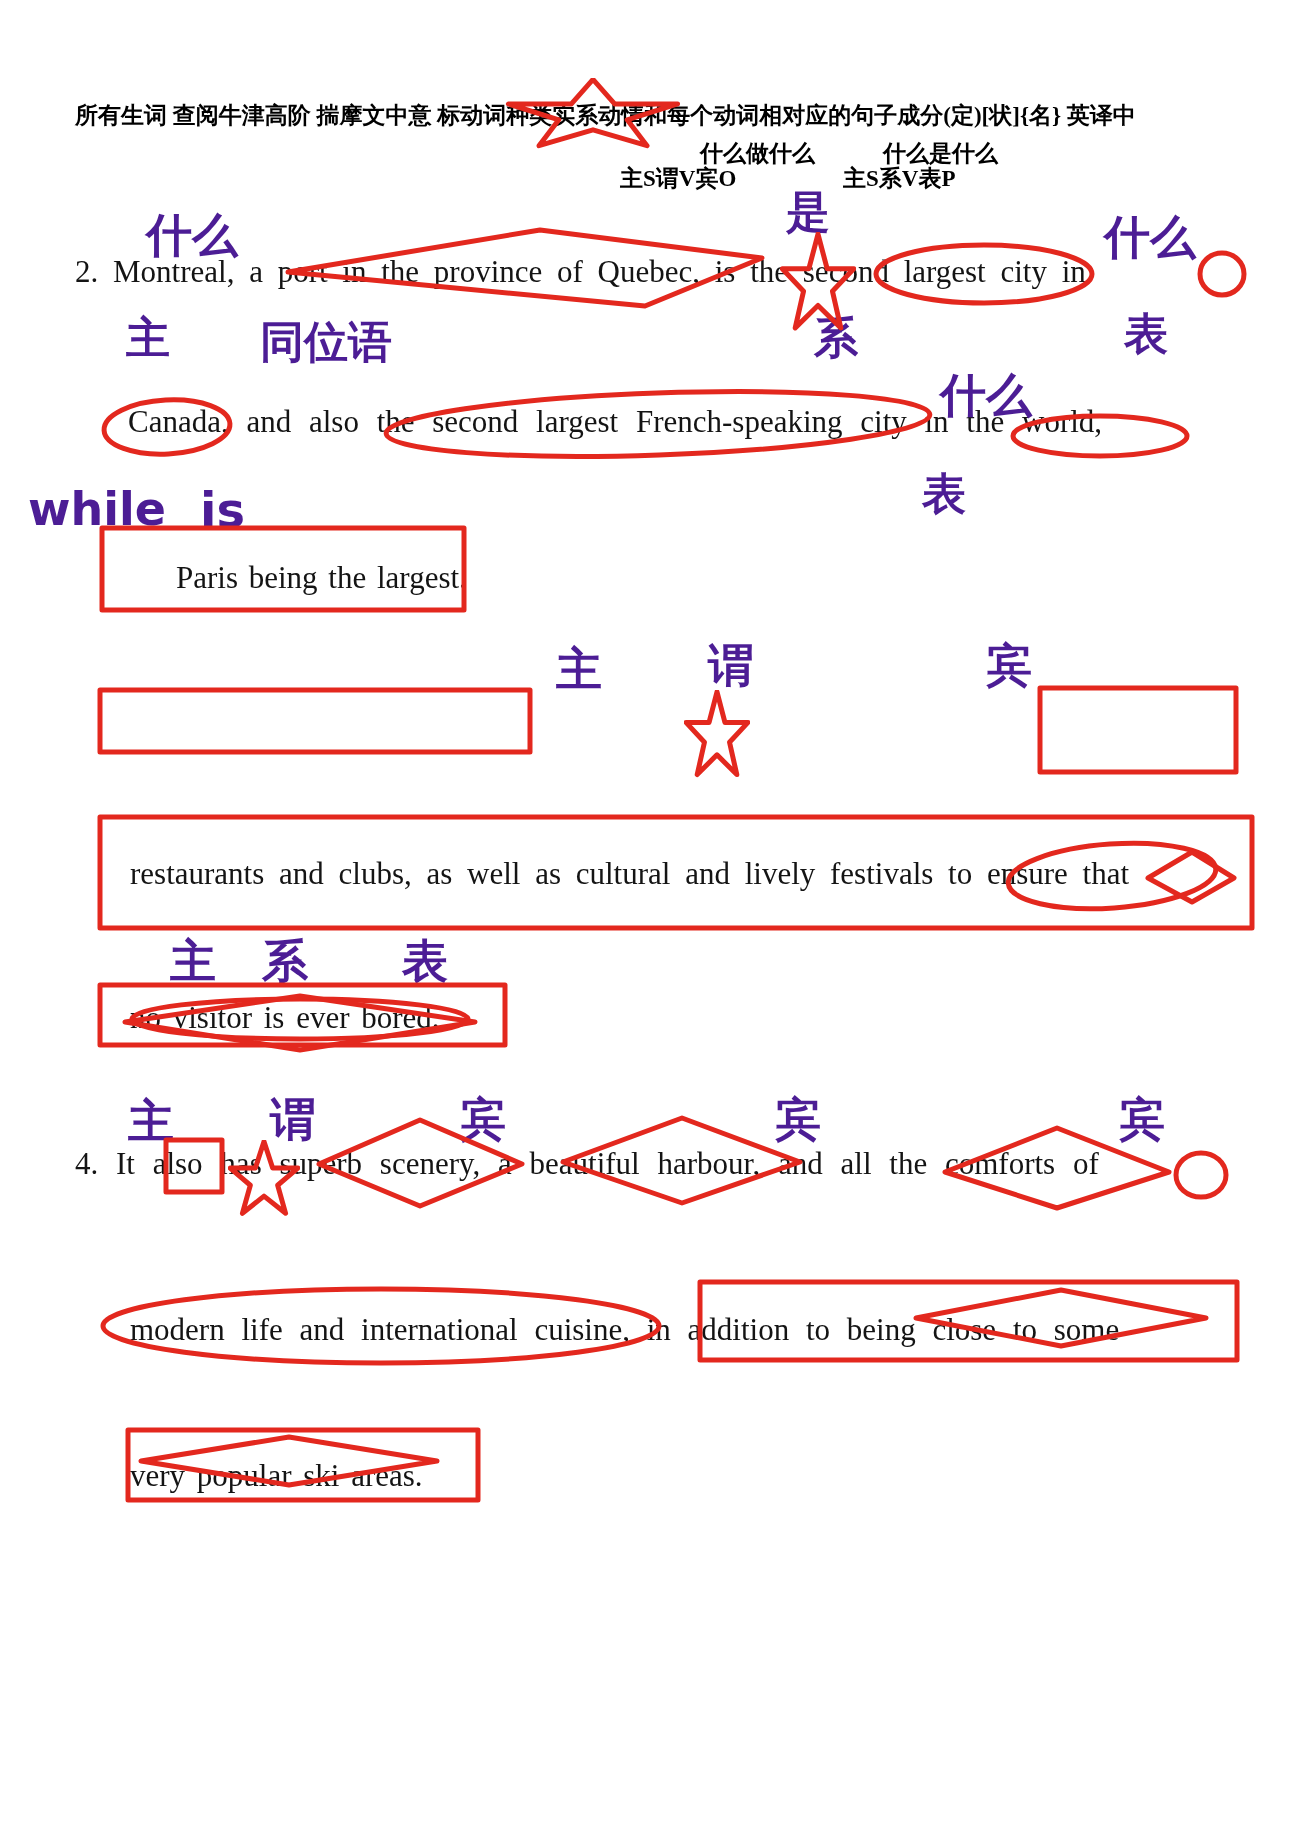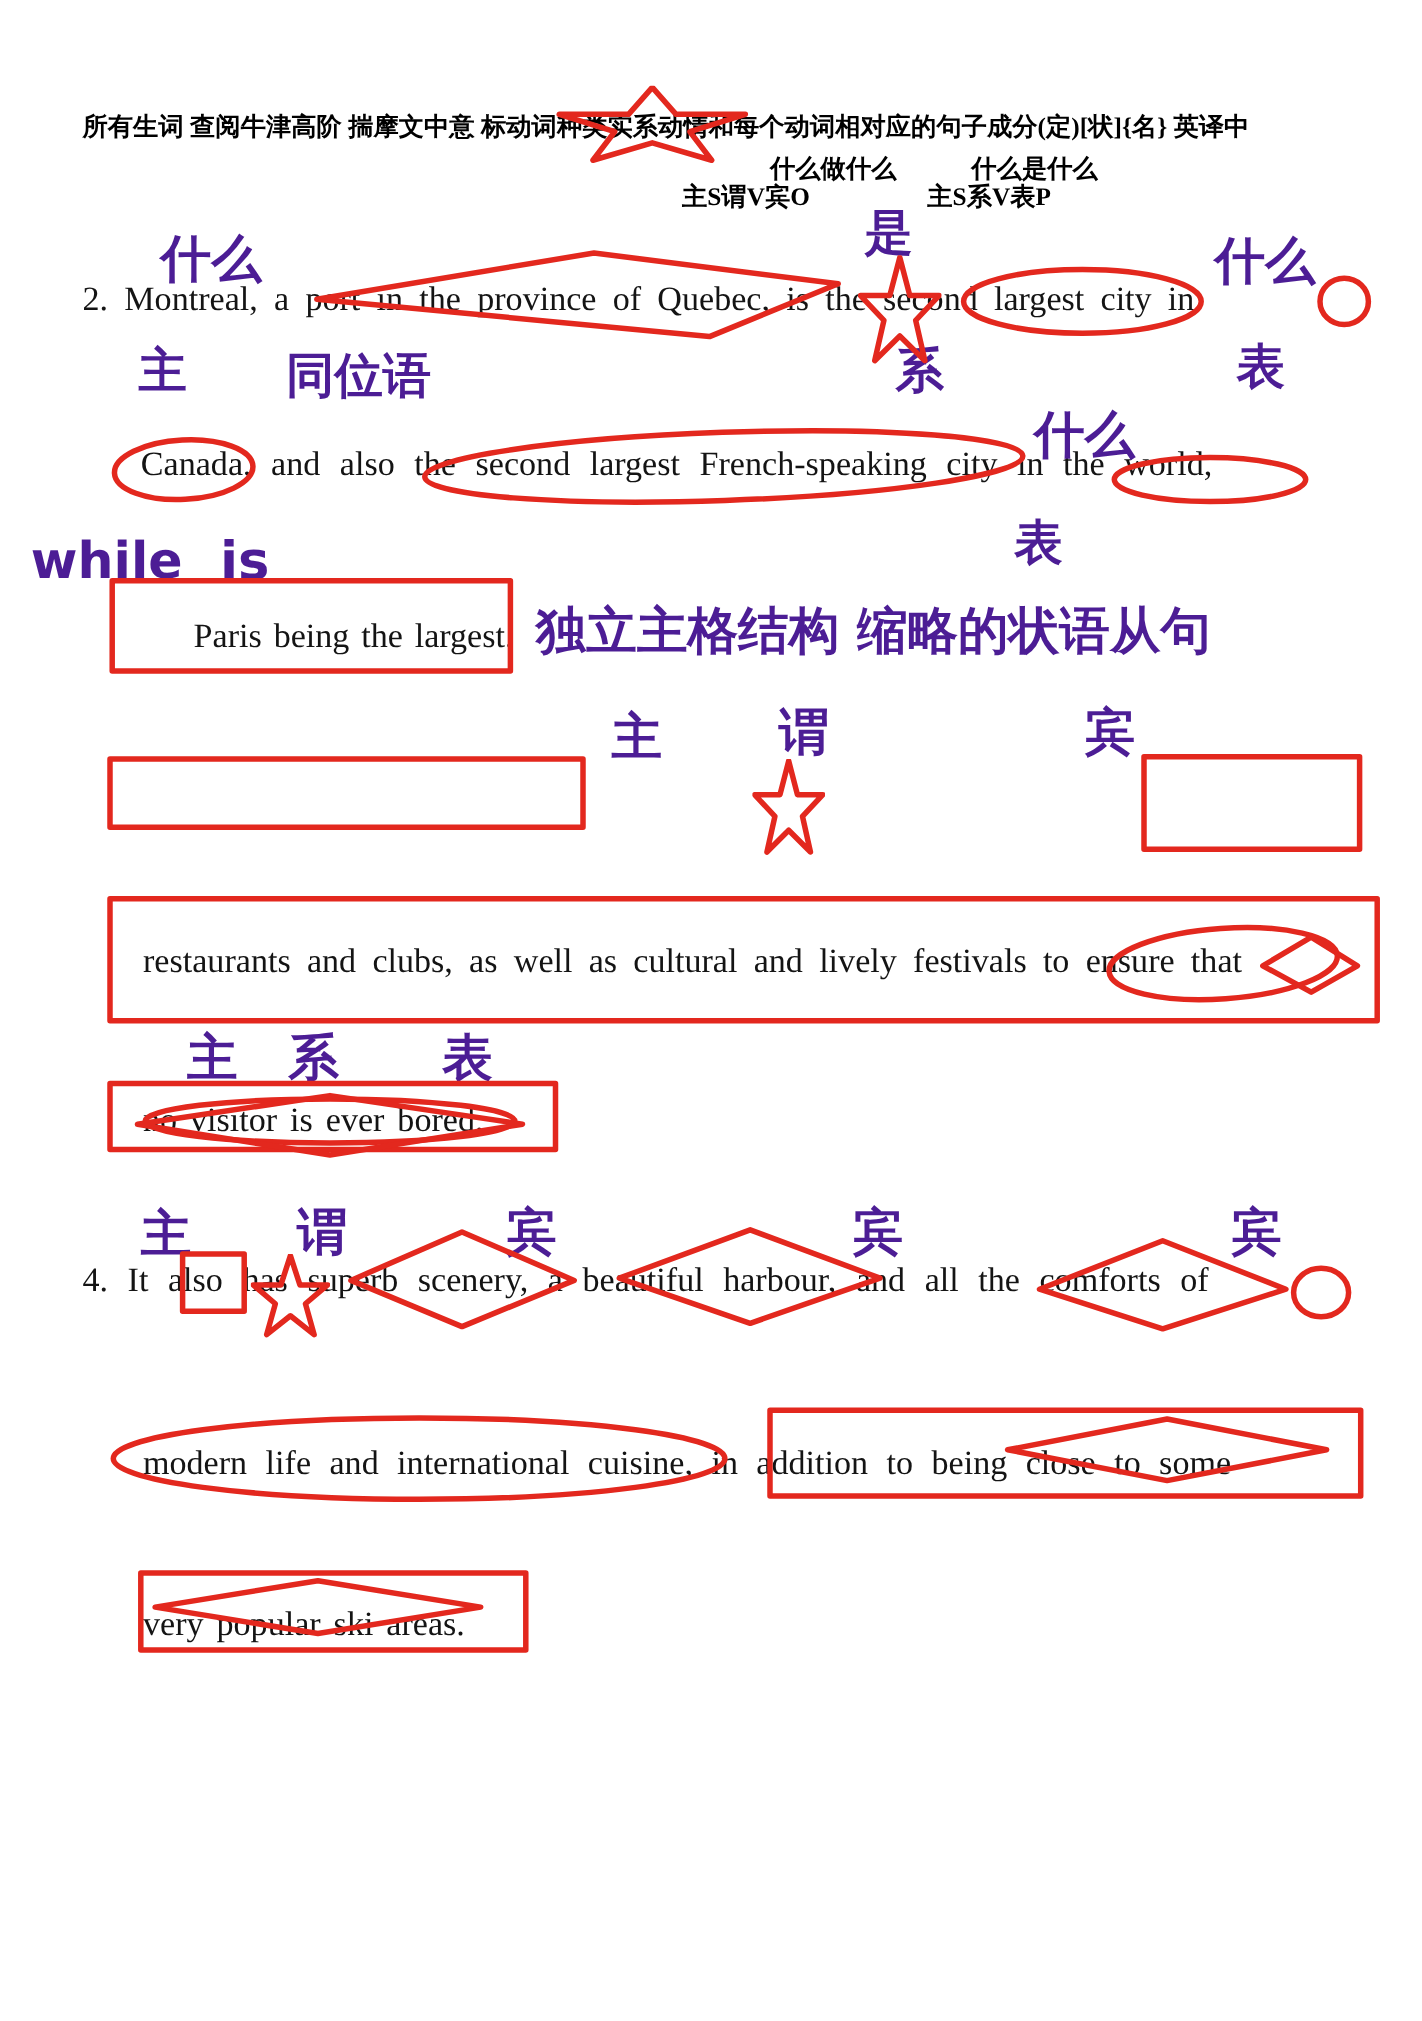--- a/index.html
+++ b/index.html
@@ -39,21 +39,20 @@
   <div class="red" style="left:1104px;top:214px;font-size:46px;">什么</div>
   <div class="red" style="left:126px;top:316px;font-size:44px;">主</div>
   <div class="red" style="left:260px;top:320px;font-size:44px;">同位语</div>
   <div class="red" style="left:814px;top:316px;font-size:44px;">系</div>
   <div class="red" style="left:1124px;top:312px;font-size:44px;">表</div>
   <div class="red" style="left:940px;top:372px;font-size:46px;">什么</div>
   <div class="red" style="left:922px;top:472px;font-size:44px;">表</div>
 
   <div class="red" style="left:28px;top:486px;font-size:46px;text-align:right;">while</div>
   <div class="red" style="left:200px;top:486px;font-size:48px;">is</div>
-  <div class="red" style="left:487px;top:550px;font-size:46px;">独立主格结构 缩略的状语从句</div>
 
   <div class="red" style="left:556px;top:646px;font-size:46px;">主</div>
   <div class="red" style="left:708px;top:642px;font-size:46px;">谓</div>
   <div class="red" style="left:986px;top:642px;font-size:46px;">宾</div>
 
   <div class="txt eng" style="left:130px;top:856px;word-spacing:7px;">restaurants and clubs, as well as cultural and lively festivals to ensure that</div>
 
   <div class="red" style="left:170px;top:938px;font-size:46px;">主</div>
   <div class="red" style="left:262px;top:938px;font-size:46px;">系</div>
   <div class="red" style="left:402px;top:938px;font-size:46px;">表</div>

